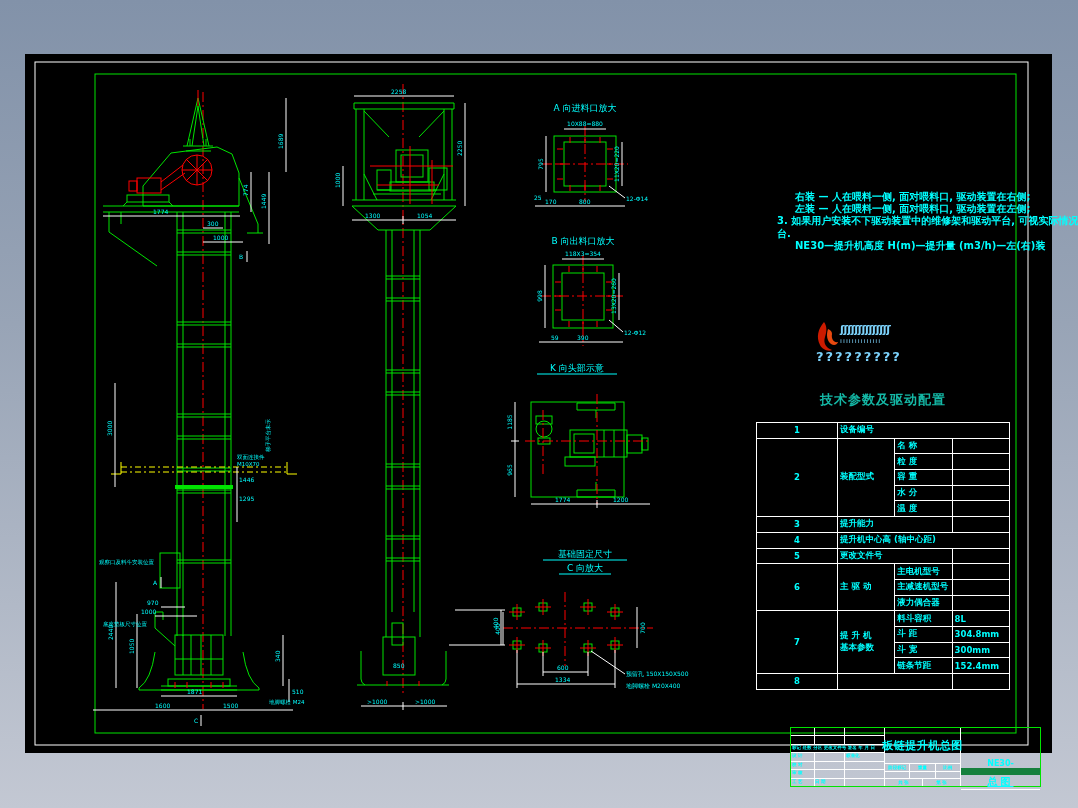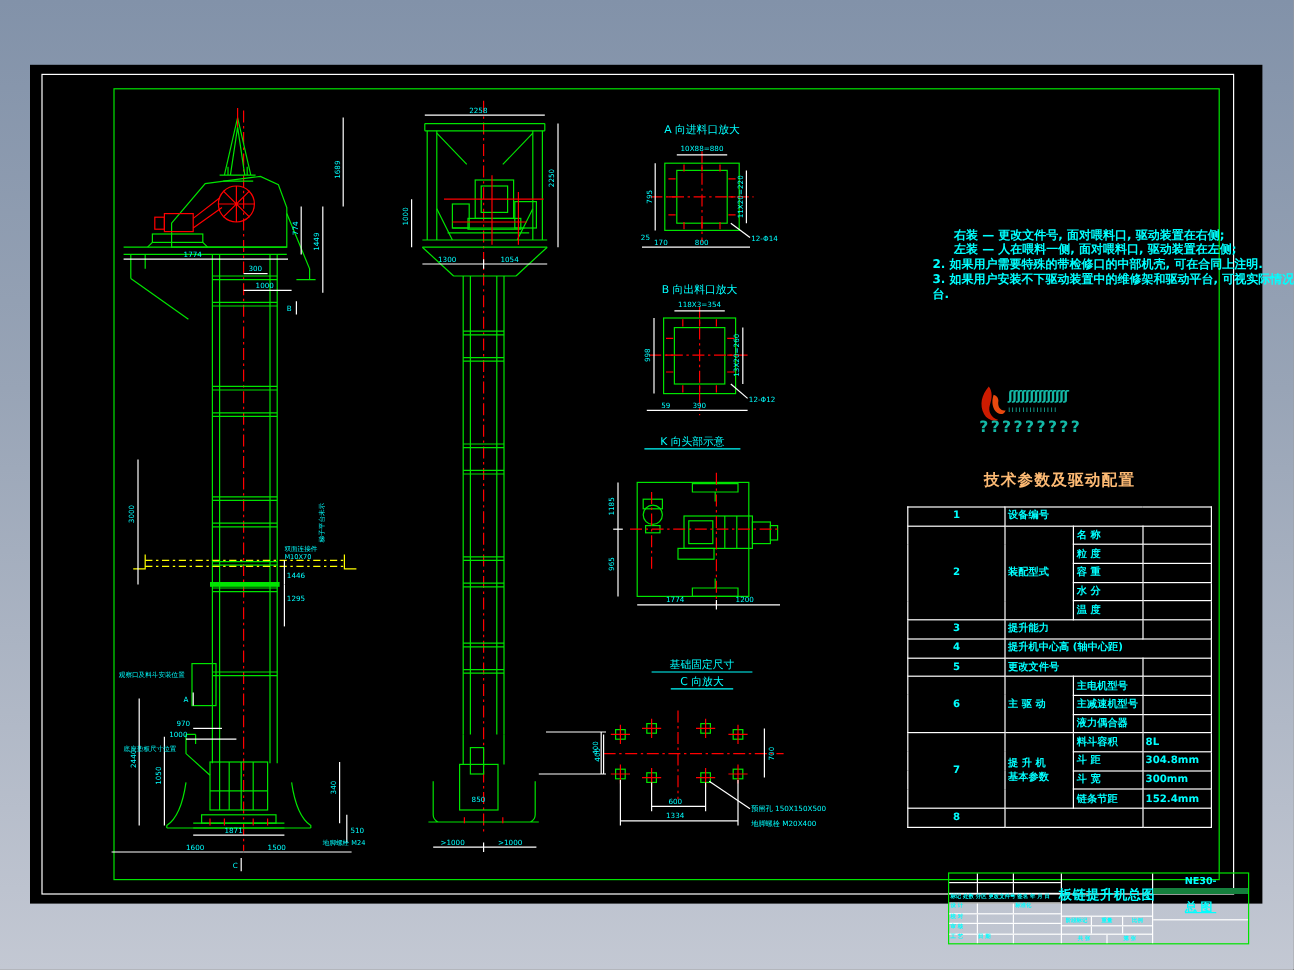--- a/index.html
+++ b/index.html
@@ -20,27 +20,27 @@
   .yl{stroke:#ffff00;fill:none;stroke-width:1;}
   .cyl{stroke:#00ffff;fill:none;stroke-width:1;}
   text.dim{fill:#00ffff;font:6px "DejaVu Sans",sans-serif;}
   text.ttl{fill:#00ffff;font:9px "DejaVu Sans",sans-serif;}
   text.note{fill:#00ffff;font:5.5px "DejaVu Sans",sans-serif;}
   
   .notes{position:absolute;left:752px;top:137px;width:300px;color:#00ffff;
          font-size:10px;line-height:12.2px;white-space:nowrap;font-weight:bold;}
   .notes .ind{padding-left:18px;}
   
-  .logo{position:absolute;left:789px;top:267px;width:120px;color:#14b8a6;}
+  .logo{position:absolute;left:789px;top:267px;width:120px;color:#7dd3fc;}
   .logo .sq{position:absolute;left:26px;top:2px;font-size:11px;letter-spacing:-1px;font-weight:bold;}
   .logo .dots{position:absolute;left:26px;top:16px;font-size:7px;letter-spacing:1px;}
   .logo .qrow{position:absolute;left:2px;top:28px;font-size:13px;letter-spacing:2px;font-weight:bold;}
   
   .ttitle{position:absolute;left:731px;top:337px;width:254px;text-align:center;
-          color:#fdba74;font-size:13px;font-weight:bold;letter-spacing:1px;font-family:Liberation Serif, serif;}
+          color:#14b8a6;font-size:13px;font-weight:bold;letter-spacing:1px;font-family:Liberation Serif, serif;}
   table.tech{position:absolute;left:731px;top:368px;width:254px;border-collapse:collapse;
              table-layout:fixed;color:#00ffff;font-size:8.5px;font-weight:bold;}
   table.tech td{border:1px solid #ffffff;padding:0 2px;height:14.7px;overflow:hidden;white-space:nowrap;}
   table.tech td.n{text-align:center;width:20px;}
   table.tech td.lb{width:48px;}
   table.tech td.sb{width:68px;}
   table.tech td.vl{text-align:left;}
   
   .tb{position:absolute;left:765px;top:673px;width:251px;height:60px;border:1px solid #00e400;
       color:#00ffff;font-weight:bold;box-sizing:border-box;display:flex;}
@@ -53,21 +53,21 @@
   .tb-c2{width:30px;border-right:1px solid #fff;}
   .tb-c3{flex:1;padding-left:1px;}
   .tb-mid{width:76px;border-right:1px solid #fff;display:flex;flex-direction:column;}
   .tb-title{height:36px;border-bottom:1px solid #fff;display:flex;align-items:center;justify-content:center;
             font-size:11px;letter-spacing:0.5px;white-space:nowrap;}
   .tb-mrow{flex:1;display:flex;font-size:4.5px;line-height:7px;border-bottom:1px solid #fff;}
   .tb-mrow:last-child{border-bottom:none;}
   .tb-mcell{flex:1;border-right:1px solid #fff;text-align:center;overflow:hidden;}
   .tb-mcell:last-child{border-right:none;}
   .tb-right{flex:1;display:flex;flex-direction:column;}
-  .tb-model{height:17px;border-bottom:5px solid #15803d;display:flex;align-items:center;justify-content:center;font-size:8px;}
+  .tb-model{height:17px;border-bottom:7px solid #15803d;display:flex;align-items:center;justify-content:center;font-size:8px;margin-top:31px;}
   .tb-sheet{height:22px;border-bottom:1px solid #fff;display:flex;align-items:center;justify-content:center;font-size:10px;letter-spacing:3px;text-decoration:underline;}
   .tb-empty{flex:1;}
 </style>
 </head>
 <body>
 
 <div class="canvas">
 
   <svg class="dwg" width="1027" height="699" viewBox="0 0 1027 699">
 
@@ -350,25 +350,25 @@
         <line class="wl" x1="612" y1="553" x2="612" y2="594"></line>
         <text class="dim" transform="rotate(-90 620 574)" x="620" y="574" text-anchor="middle">700</text>
         <path class="wl" d="M566,597 L600,620"></path>
         <text class="dim" x="601" y="622">预留孔 150X150X500</text>
         <text class="dim" x="601" y="634">地脚螺栓 M20X400</text>
       </g>
     </g>
   </svg>
 
   <div class="notes">
-    <div class="ind">右装 — 更改文件号, 面对喂料口, 驱动装置在右侧;</div>
+    <div class="ind">右装 — 人在喂料一侧, 面对喂料口, 驱动装置在右侧;</div>
     <div class="ind">左装 — 人在喂料一侧, 面对喂料口, 驱动装置在左侧;</div>
-    <div>2. 如果用户需要特殊的带检修口的中部机壳, 可在合同上注明.</div>
     <div>3. 如果用户安装不下驱动装置中的维修架和驱动平台, 可视实际情况, 自做梯标平</div>
     <div>台.</div>
+    <div class="ind">NE30—提升机高度 H(m)—提升量 (m3/h)—左(右)装</div>
   </div>
 
   <div class="logo">
     <svg width="26" height="34" viewBox="0 0 26 34">
       <path d="M10,1 C4,8 2,16 6,24 C8,28 14,31 18,29 C12,27 9,22 11,16 C13,10 13,5 10,1 Z" fill="#cc1b00"></path>
       <path d="M14,8 C12,14 13,20 17,23 C20,25 23,24 24,21 C20,22 17,18 18,13 C18,11 17,9 14,8 Z" fill="#e8490f"></path>
     </svg>
     <span class="sq">ʃʃʃʃʃʃʃʃʃʃʃʃʃʃ</span>
     <span class="dots">ıııııııııııııı</span>
     <span class="qrow">?????????</span>

